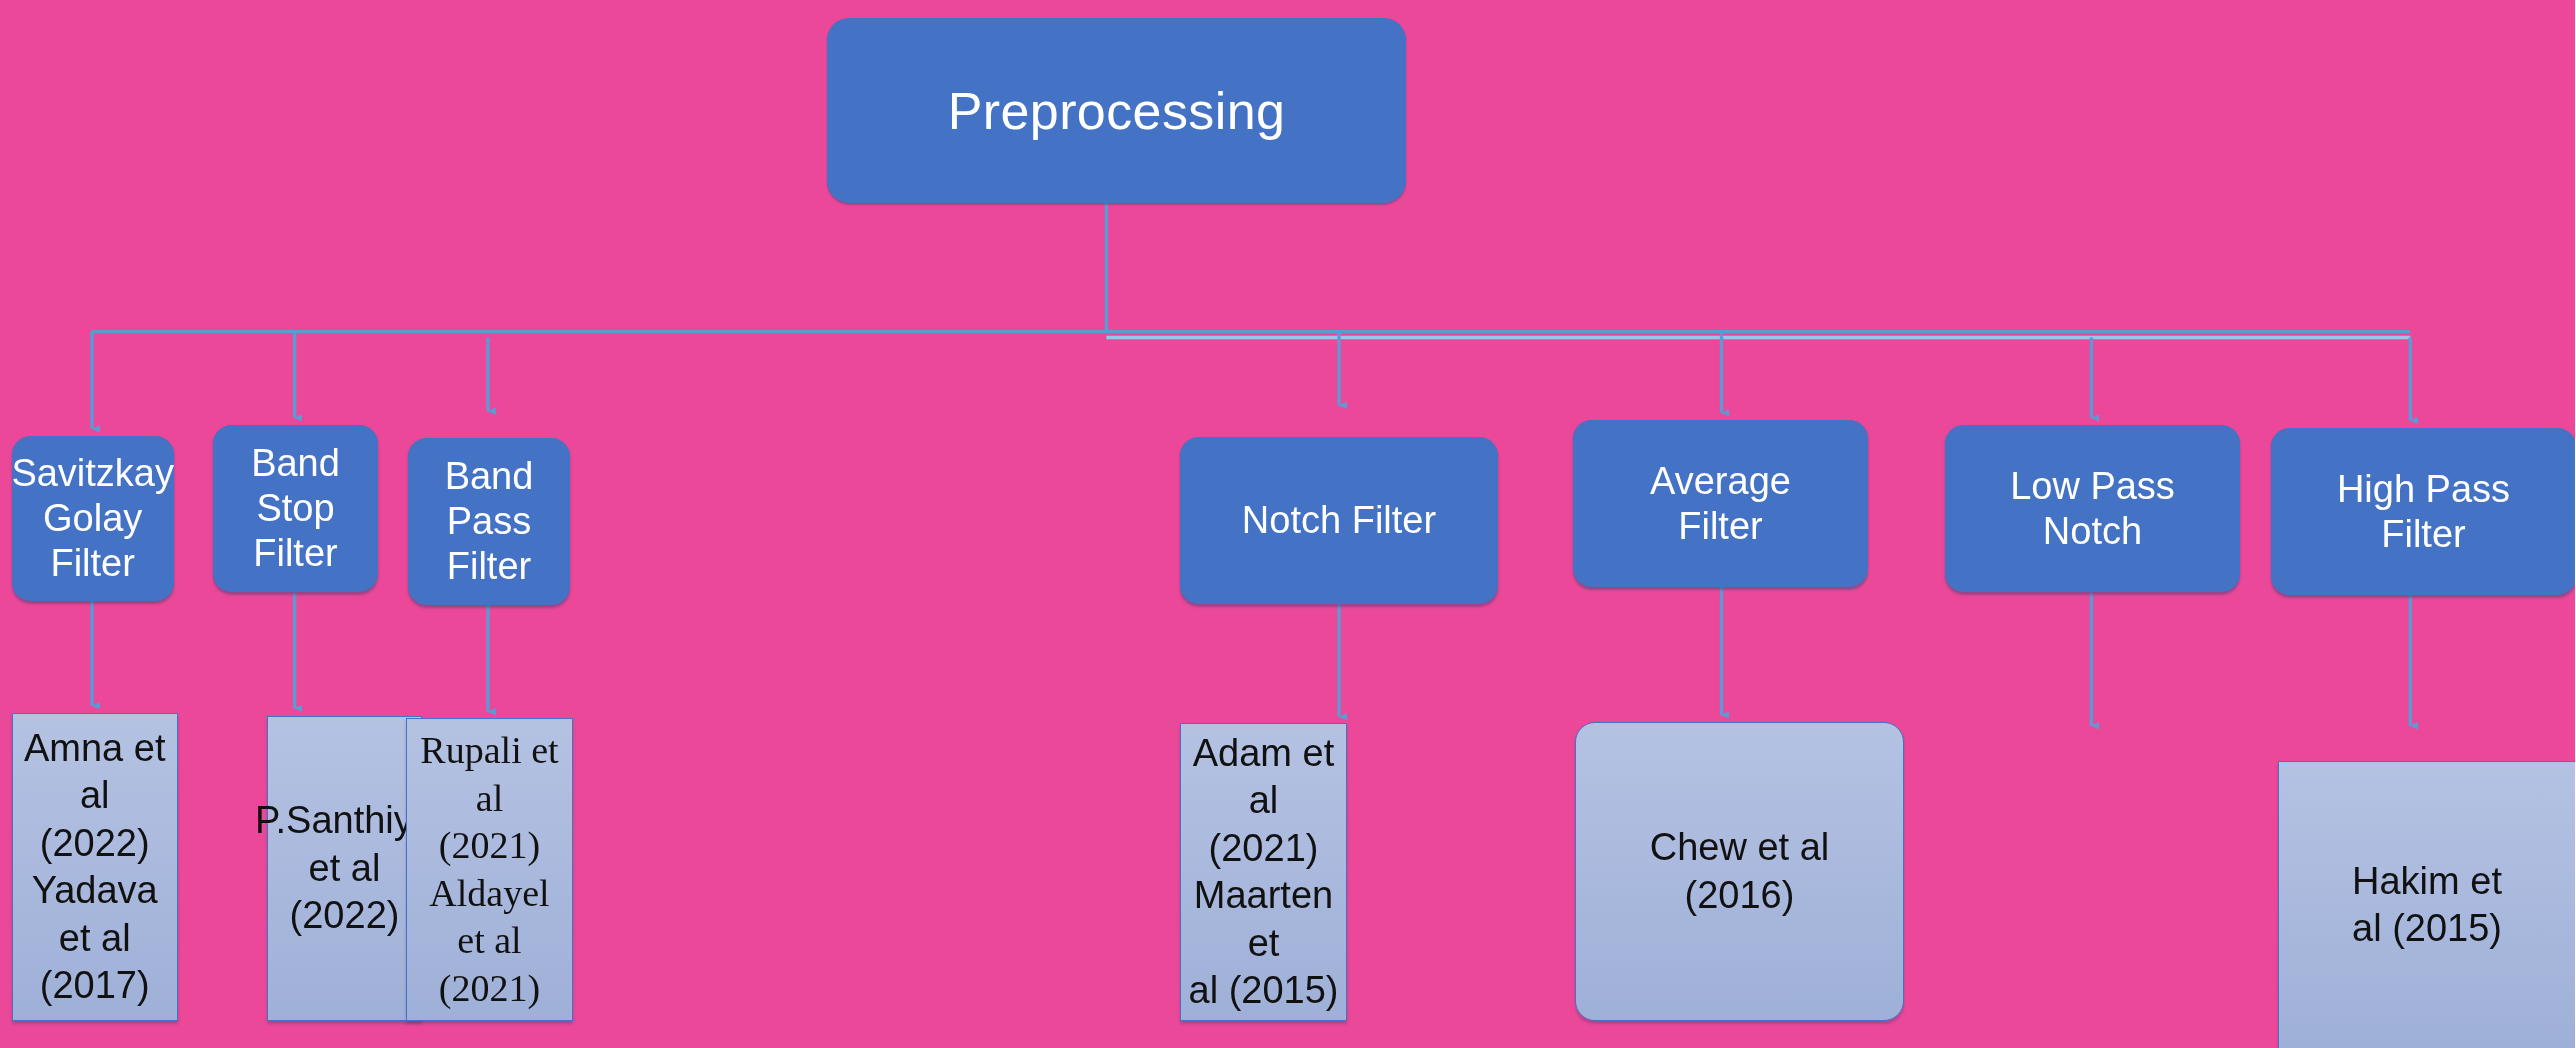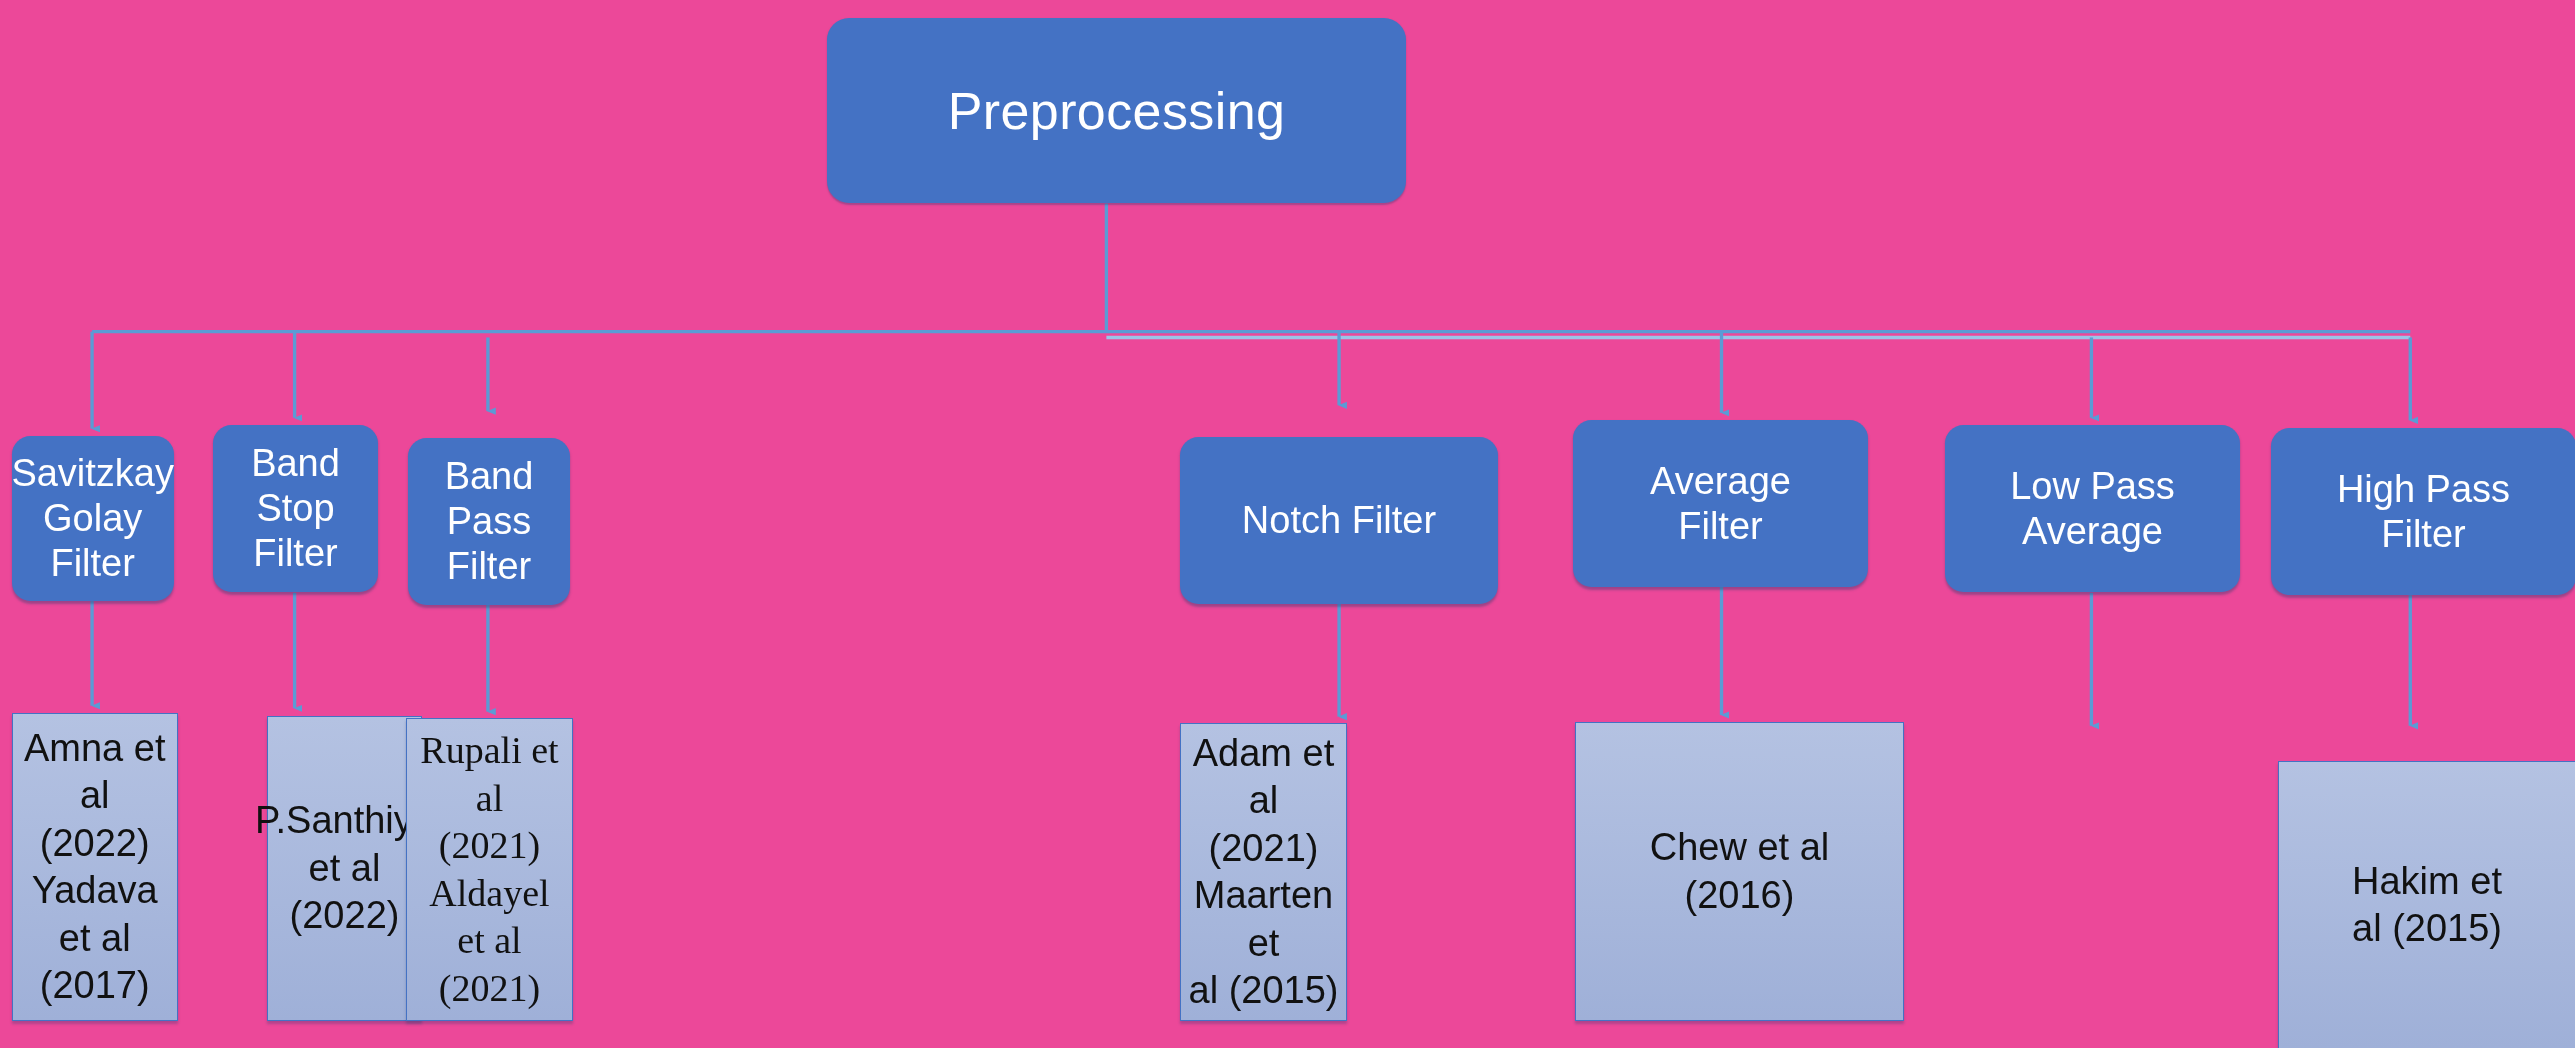--- a/index.html
+++ b/index.html
@@ -125,21 +125,21 @@
     <span class="node-label">Notch Filter</span>
   </div>
 
   <div class="node filter-node" style="left:1573px; top:420px; width:295px; height:167px;">
     <span class="node-label">Average
 Filter</span>
   </div>
 
   <div class="node filter-node" style="left:1945px; top:425px; width:295px; height:167px;">
     <span class="node-label">Low Pass
-Average</span>
+Notch</span>
   </div>
 
   <div class="node filter-node" style="left:2271px; top:428px; width:305px; height:167px;">
     <span class="node-label">High Pass
 Filter</span>
   </div>
 
   <div class="node cite-node" style="left:11.7px; top:713px; width:166px; height:308px;">
     <span class="node-label">Amna et al
 (2022)
@@ -159,21 +159,21 @@
 (2021)</span>
   </div>
 
   <div class="node cite-node" style="left:1180px; top:723px; width:167px; height:298px;">
     <span class="node-label">Adam et al
 (2021)
 Maarten et
 al (2015)</span>
   </div>
 
-  <div class="node cite-node" style="left:1575px; top:722px; width:329px; height:299px;">
+  <div class="node cite-node" style="left:1575px; top:722px; width:329px; height:299px;border-radius:20px;">
     <span class="node-label">Chew et al
 (2016)</span>
   </div>
 
 
   <div class="node cite-node" style="left:2278px; top:733px; width:298px; height:288px;margin-top:28px;">
     <span class="node-label">Hakim et
 al (2015)</span>
   </div>
 

